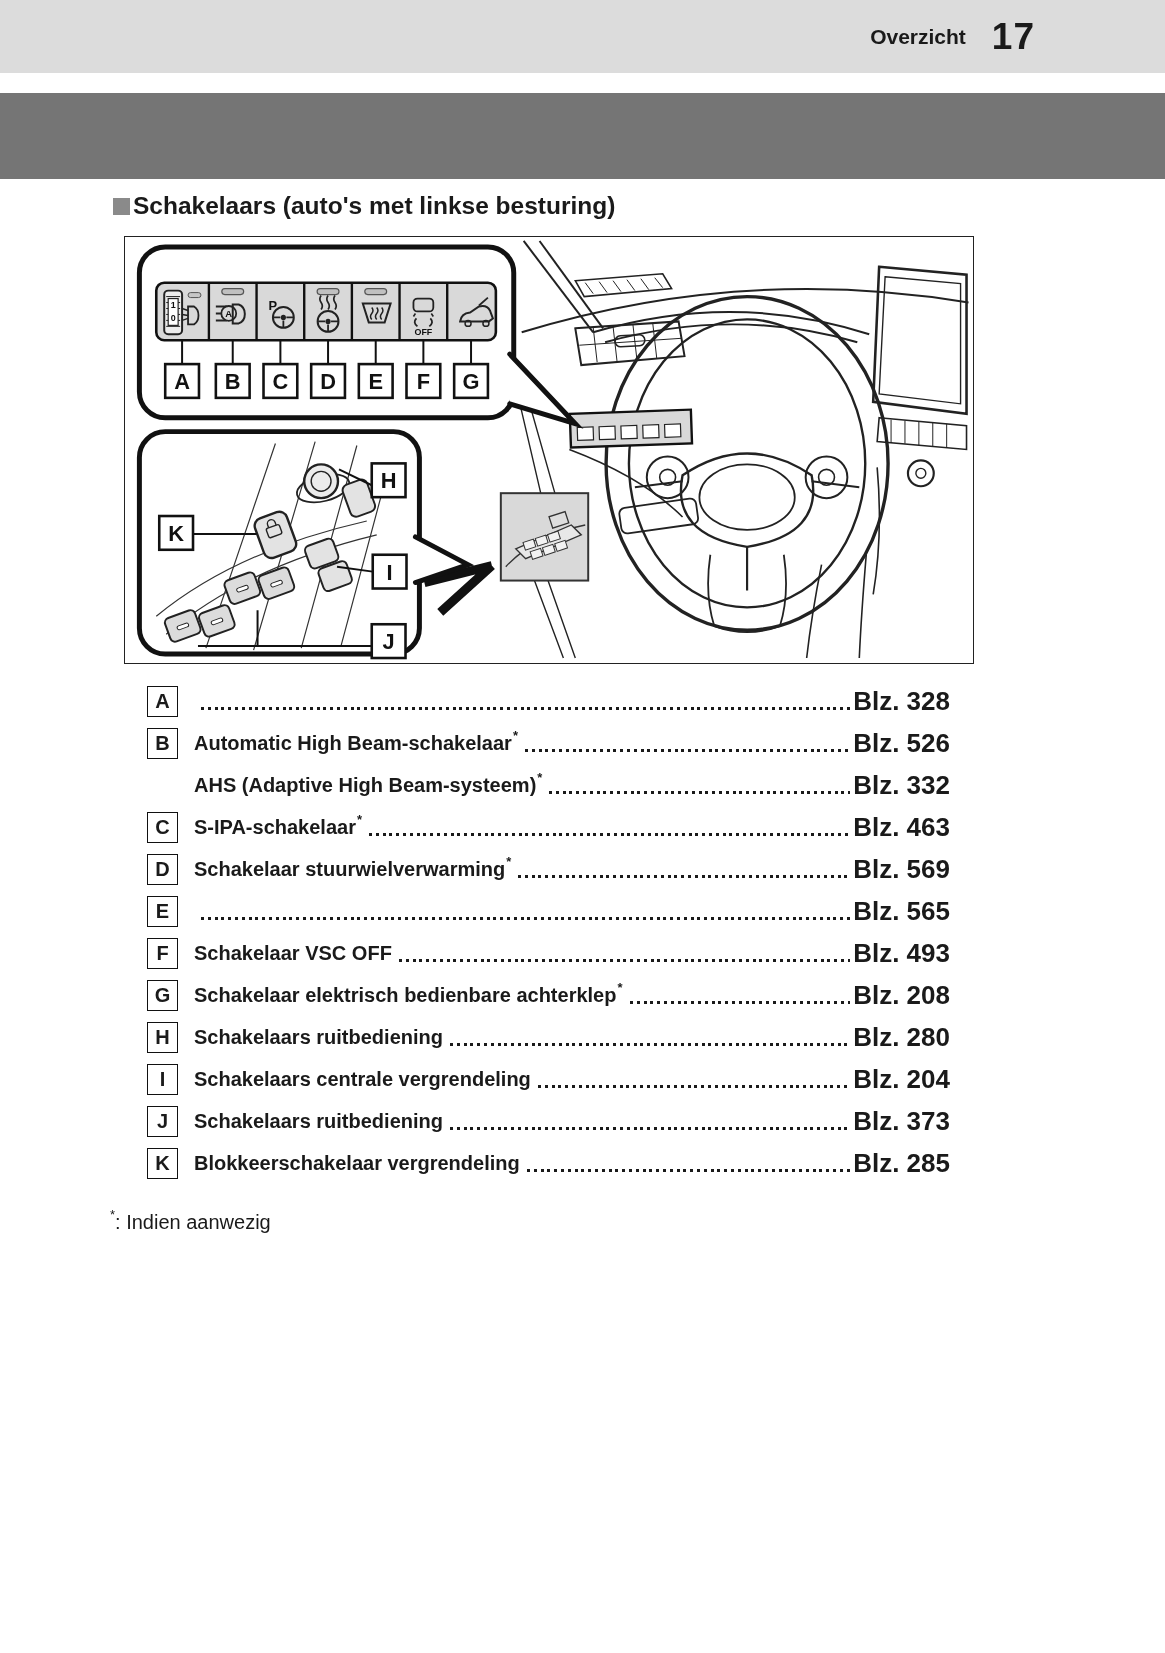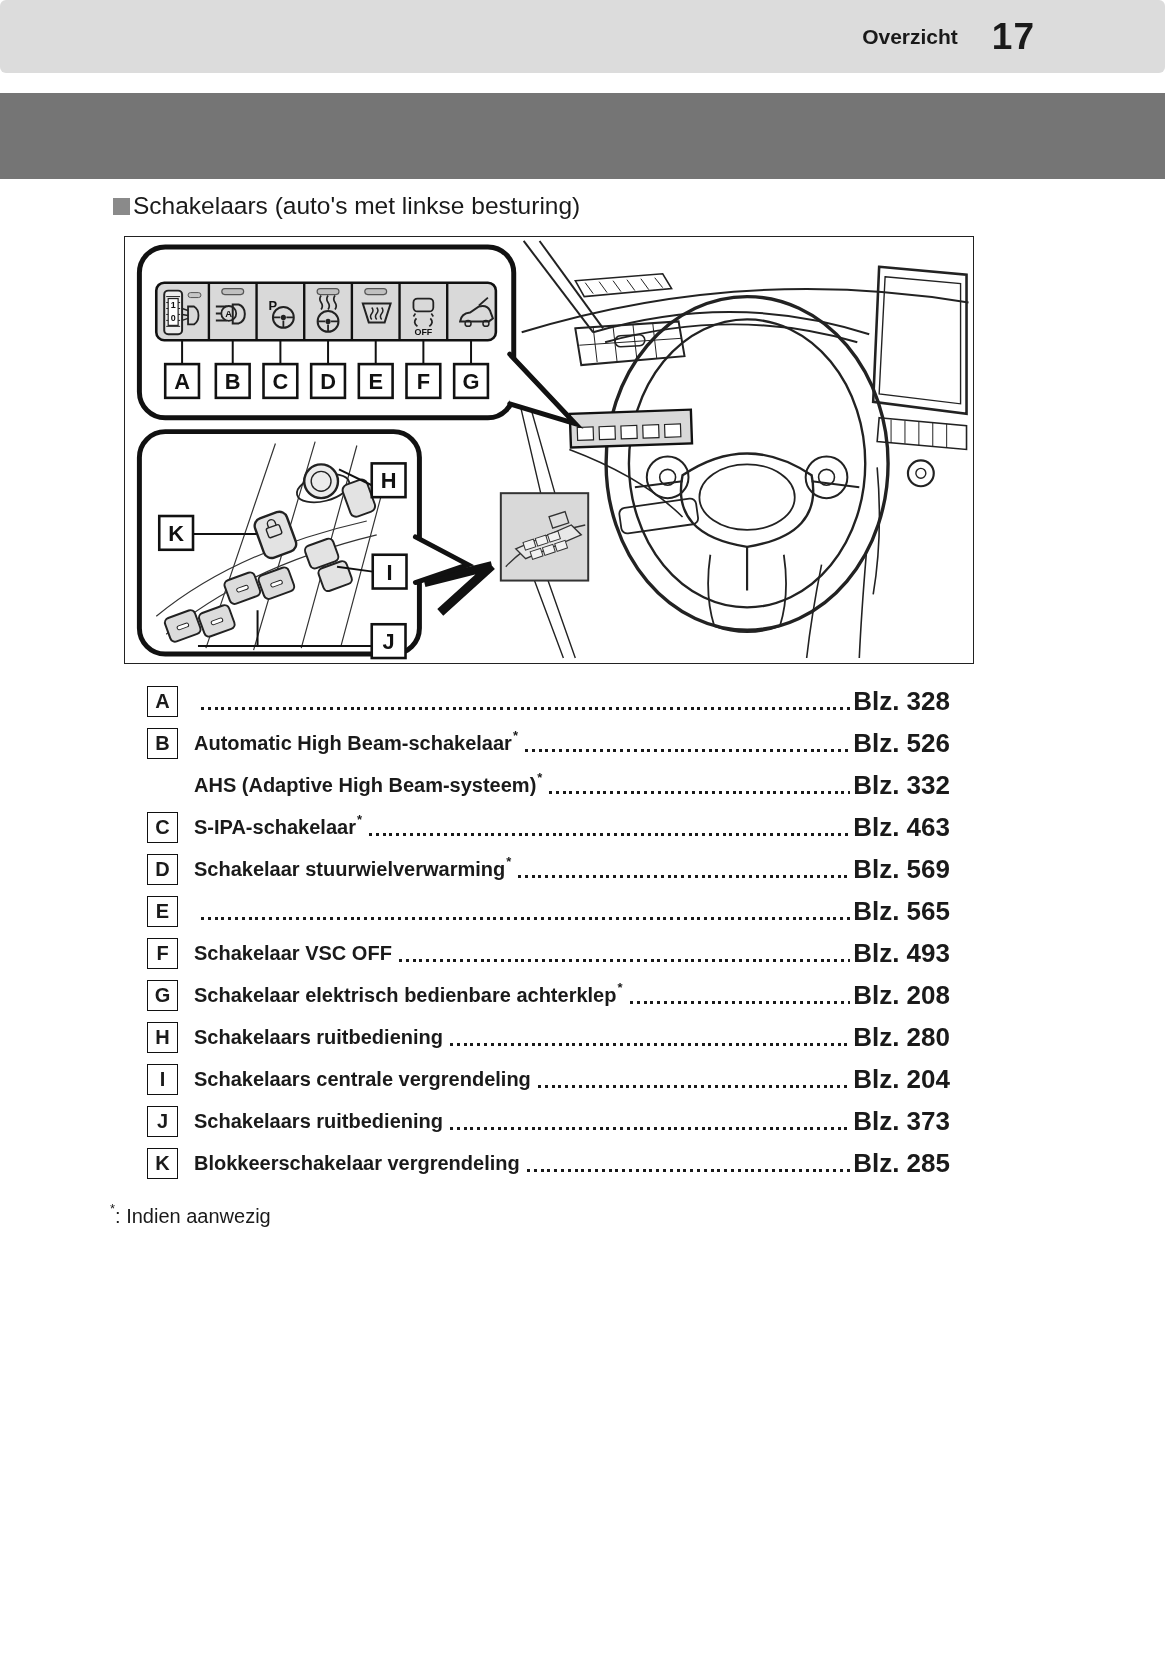--- a/index.html
+++ b/index.html
@@ -4,28 +4,28 @@
 <style>
   html,body{margin:0;padding:0;}
   body{
     width:1165px;height:1653px;background:#ffffff;
     font-family:"Liberation Sans","DejaVu Sans",sans-serif;
     color:#1a1a1a;position:relative;overflow:hidden;
   }
   
   .topbar{
     height:73px;background:#dcdcdc;display:flex;align-items:center;
-    justify-content:flex-end;padding-right:130px;gap:34px;box-sizing:border-box;border-radius:6px;
+    justify-content:flex-end;padding-right:130px;gap:26px;box-sizing:border-box;
   }
   .topbar .section{font-size:21px;font-weight:700;}
   .topbar .pageno{font-size:37px;font-weight:700;letter-spacing:1px;}
   .banner{margin-top:20px;height:86px;background:#757575;}
   
   .title{
-    margin:12px 0 0 113px;font-size:24.5px;font-weight:400;line-height:30px;
+    margin:12px 0 0 113px;font-size:24.5px;font-weight:700;line-height:30px;
     display:flex;align-items:center;
   }
   .title .bullet{width:17px;height:17px;background:#8a8a8a;display:inline-block;margin-right:3px;flex:0 0 auto;}
   
   .figure{
     margin:15px 0 0 124px;width:848px;height:426px;border:1.5px solid #222;
     position:relative;background:#fff;
   }
   .figure svg{display:block;}
   svg text{font-family:"Liberation Sans","DejaVu Sans",sans-serif;}
@@ -40,21 +40,21 @@
   }
   .toc-row .lbl.ghost{visibility:hidden;}
   .toc-row .txt{font-size:20px;font-weight:700;line-height:31px;white-space:nowrap;}
   .toc-row .txt sup{font-size:13px;line-height:0;position:relative;top:-2px;margin-left:1px;}
   .toc-row .dots{
     flex:1;height:3px;align-self:flex-end;margin:0 3px 7px 7px;
     background-image:repeating-linear-gradient(90deg,#1a1a1a 0 3px,transparent 3px 6.8px);
   }
   .toc-row .pref{font-size:26px;font-weight:700;line-height:31px;white-space:nowrap;flex:0 0 auto;}
   
-  .footnote{margin:24px 0 0 110px;font-size:20px;}
+  .footnote{margin:30px 0 0 110px;font-size:20px;}
   .footnote sup{font-size:13px;position:relative;top:-2px;}
 </style>
 </head>
 <body>
 
 <div class="page">
 
   <header class="topbar">
     <span class="section">Overzicht</span>
     <span class="pageno">17</span>

